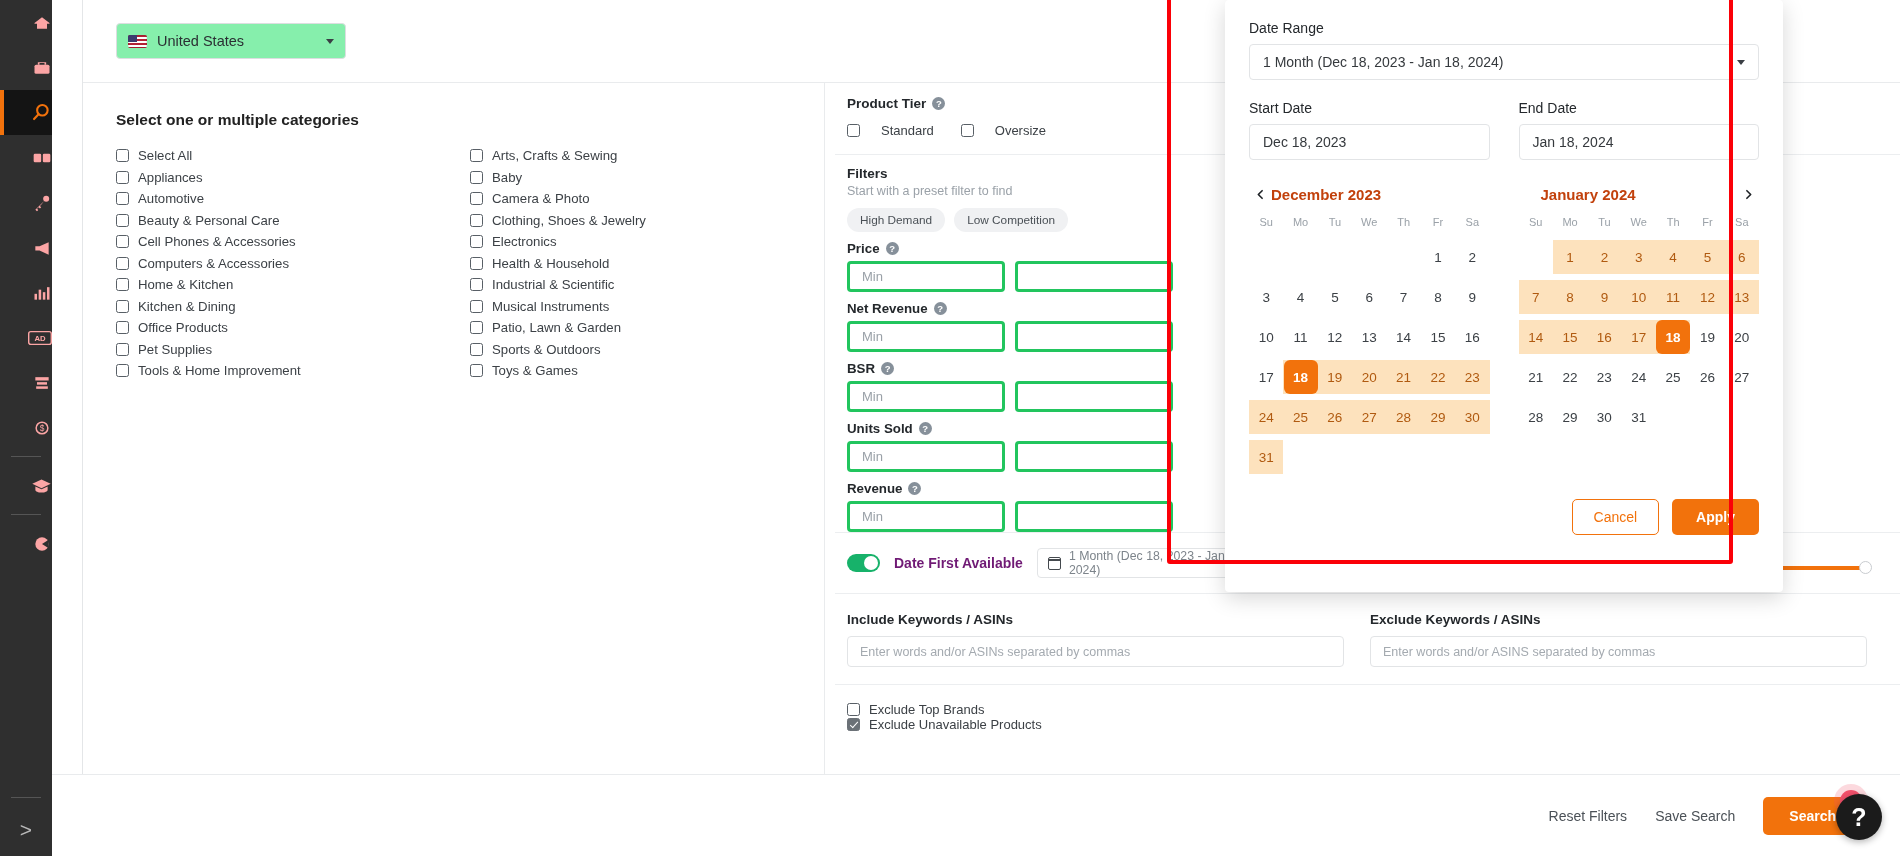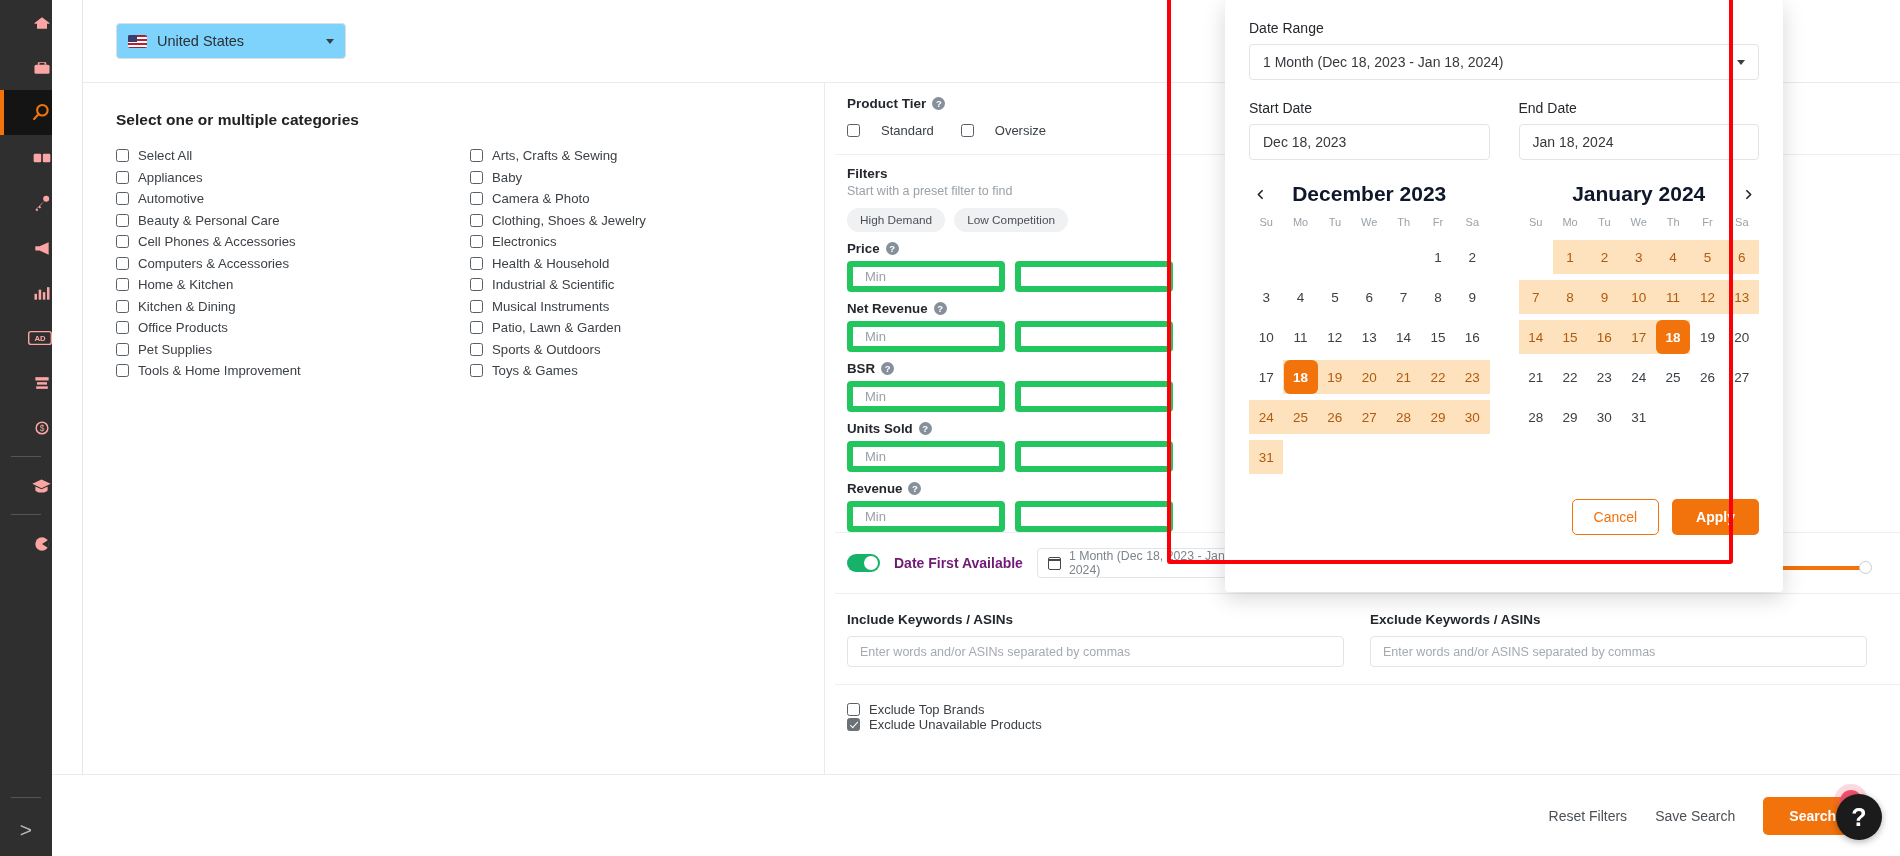--- a/index.html
+++ b/index.html
@@ -41,21 +41,21 @@
     border-left:1px solid #e4e6e8;
   }
 
   
   .country-row {
     height: 83px; border-bottom:1px solid #e9ebed; display:flex; align-items:center;
     padding-left: 33px;
   }
   .country-select {
     width: 230px; height: 36px; border:1px solid #dcdee0; border-radius:4px;
-    display:flex; align-items:center; padding: 0 11px; gap: 10px; background:#7dd3fc;
+    display:flex; align-items:center; padding: 0 11px; gap: 10px; background:#86efac;
     font-size: 14.5px; color:#2b2f33; cursor:pointer;
   }
   .flag { width:19px; height:13px; border-radius:2px; overflow:hidden; position:relative;
           background:linear-gradient(#b22234 0 15%, #fff 15% 30%, #b22234 30% 45%, #fff 45% 60%,
                                      #b22234 60% 75%, #fff 75% 90%, #b22234 90% 100%);
           box-shadow: inset 0 0 0 .5px rgba(0,0,0,.15); }
   .flag::before { content:""; position:absolute; left:0; top:0; width:9px; height:7px; background:#3c3b6e; }
   .caret-dn { margin-left:auto; width:0;height:0;border-left:4.5px solid transparent;border-right:4.5px solid transparent;border-top:5.5px solid #3a3f44; }
 
   
@@ -85,21 +85,21 @@
   .qmark { width:13px;height:13px;border-radius:50%;background:#86909a;color:#fff;font-size:9.5px;
            display:inline-flex;align-items:center;justify-content:center;font-weight:700; }
   .tiers { display:flex; gap:27px; margin-top:12px; }
   .tier { display:flex; align-items:center; gap:21px; font-size:13px; color:#3c4146; }
   .sub { font-size:12.5px; color:#9aa1a8; margin-top:3px; }
   .chips { display:flex; gap:9px; margin-top:10px; }
   .chip { background:#f0f1f3; border-radius:14px; padding:5px 13px; font-size:11.8px; color:#4a5056; cursor:pointer; }
   .flt { padding: 7px 0 0 12px; }
   .flt-lbl { font-size:13.3px; font-weight:700; color:#24282c; display:flex; align-items:center; gap:6px; margin:9px 0 5px; }
   .minmax { display:flex; gap:10px; }
-  .inp { height:31px; border:6px solid #22c55e; border-radius:4px; background:#fff;
+  .inp { height:31px; border:3px solid #22c55e; border-radius:4px; background:#fff;
          font-size:13px; color:#9aa1a8; display:flex; align-items:center; padding:0 12px; }
   .inp.min { width: 158px; }
   .inp.max { width: 158px; }
 
   .dfa-row { display:flex; align-items:center; gap:14px; padding: 15px 0 15px 12px; border-top:1px solid #eceef0; }
   .toggle { width:33px;height:18px;border-radius:10px;background:#17b26a; position:relative; cursor:pointer; flex:0 0 auto;}
   .toggle::after { content:""; position:absolute; right:2px; top:2px; width:14px;height:14px;border-radius:50%;background:#fff; }
   .dfa-label { font-size:14px; font-weight:700; color:#701a75; }
   .dfa-box { flex:1; max-width:247px; height:30px; border:1px solid #e2e4e6; border-radius:4px;
              display:flex; align-items:center; gap:8px; padding:0 10px; font-size:12.3px; color:#7d848b; cursor:pointer; }
@@ -153,21 +153,21 @@
     padding:0 13px; font-size:14px; color:#35393d; cursor:pointer;
   }
   .dp-fields { display:flex; gap:29px; margin-top:20px; }
   .dp-field { flex:1; }
   .dp-inp { height:36px; border:1px solid #e2e4e6; border-radius:4px; display:flex; align-items:center;
             padding:16px 13px; font-size:14px; color:#35393d; margin-top:8px; cursor:text; }
 
   .cals { display:flex; gap:29px; margin-top:21px; }
   .cal { flex:1; }
   .cal-head { display:flex; align-items:center; height:26px; position:relative; }
-  .cal-title { flex:1; text-align:center; font-size:21px; font-weight:700; color:#0f172a; }
+  .cal-title { flex:1; text-align:left; font-size:15px; font-weight:700; color:#c2410c; }
   .navbtn { width:22px;height:22px;display:flex;align-items:center;justify-content:center;cursor:pointer;color:#1d2125;}
   .navbtn.ghost { visibility:hidden; }
   .dow-row, .wk-row { display:grid; grid-template-columns:repeat(7,1fr); }
   .dow { text-align:center; font-size:11px; color:#9aa1a8; height:30px; line-height:30px; }
   .wk-row { height:40px; }
   .day { display:flex; align-items:center; justify-content:center; font-size:13.5px; color:#3c4146;
          position:relative; cursor:pointer; }
   .day.empty { cursor:default; }
   .day .bg { position:absolute; left:0; right:0; top:3px; bottom:3px; background:#fde2bd; z-index:0; }
   .day span.n { position:relative; z-index:2; }

